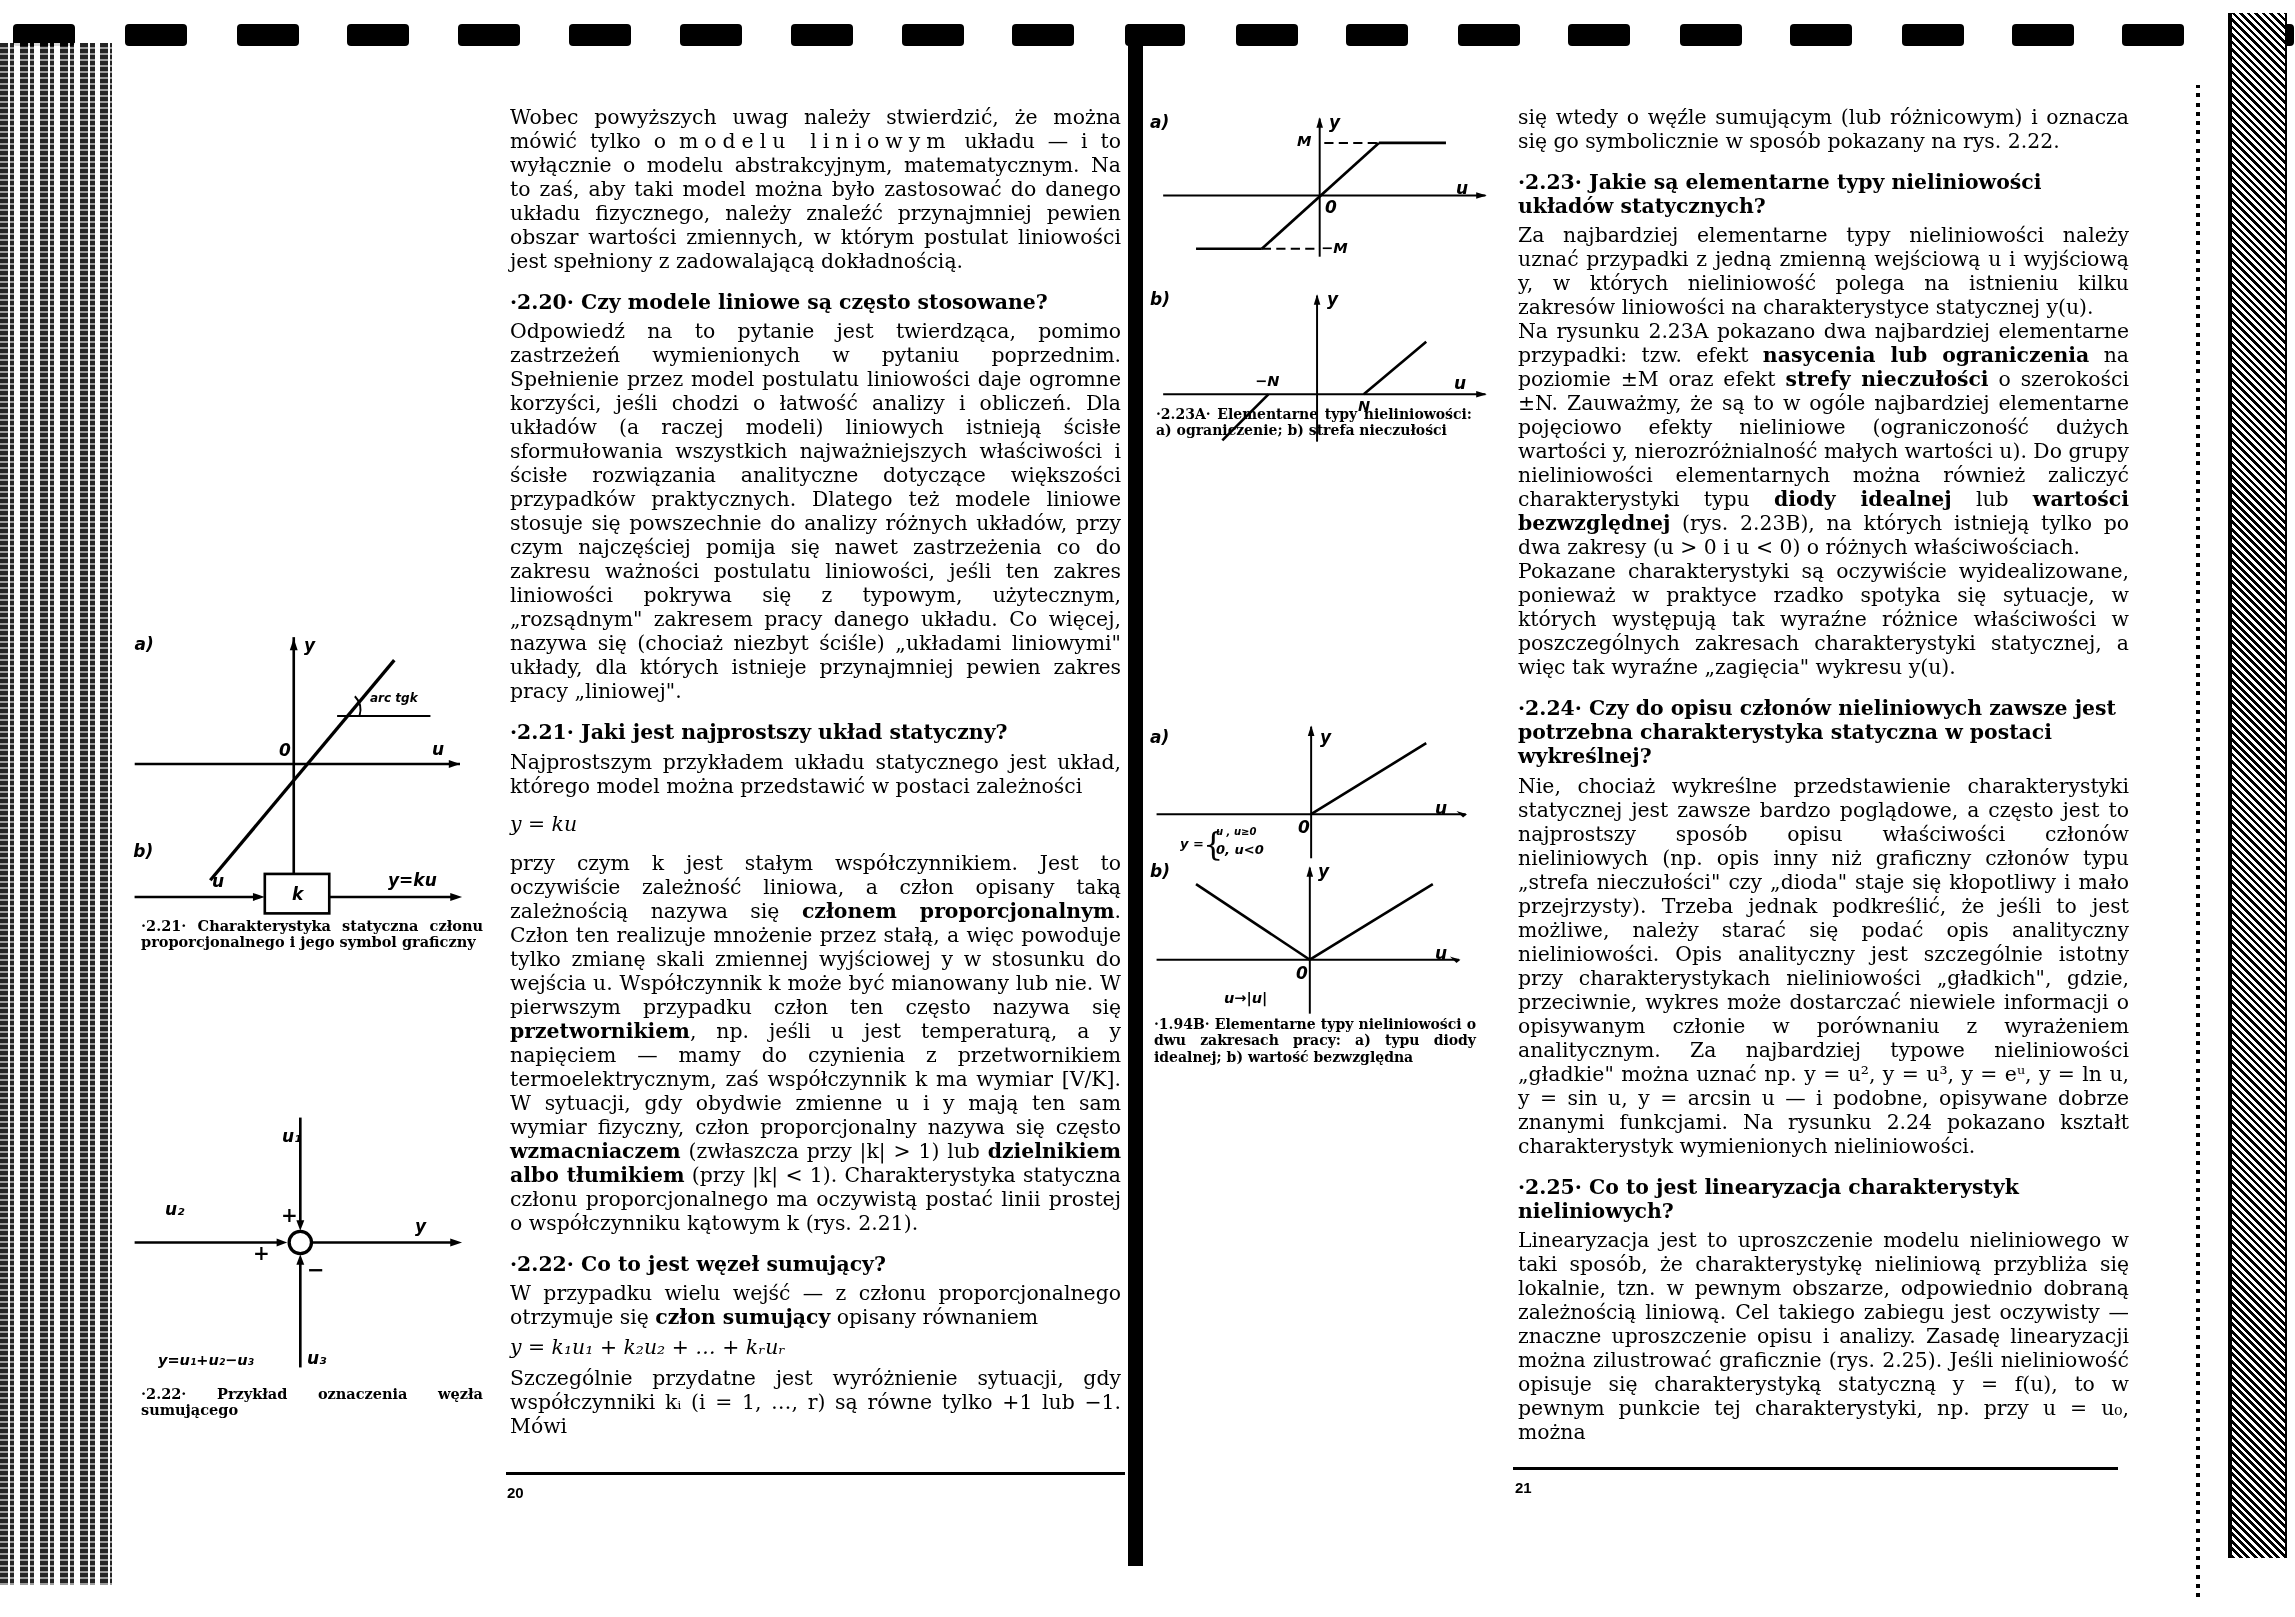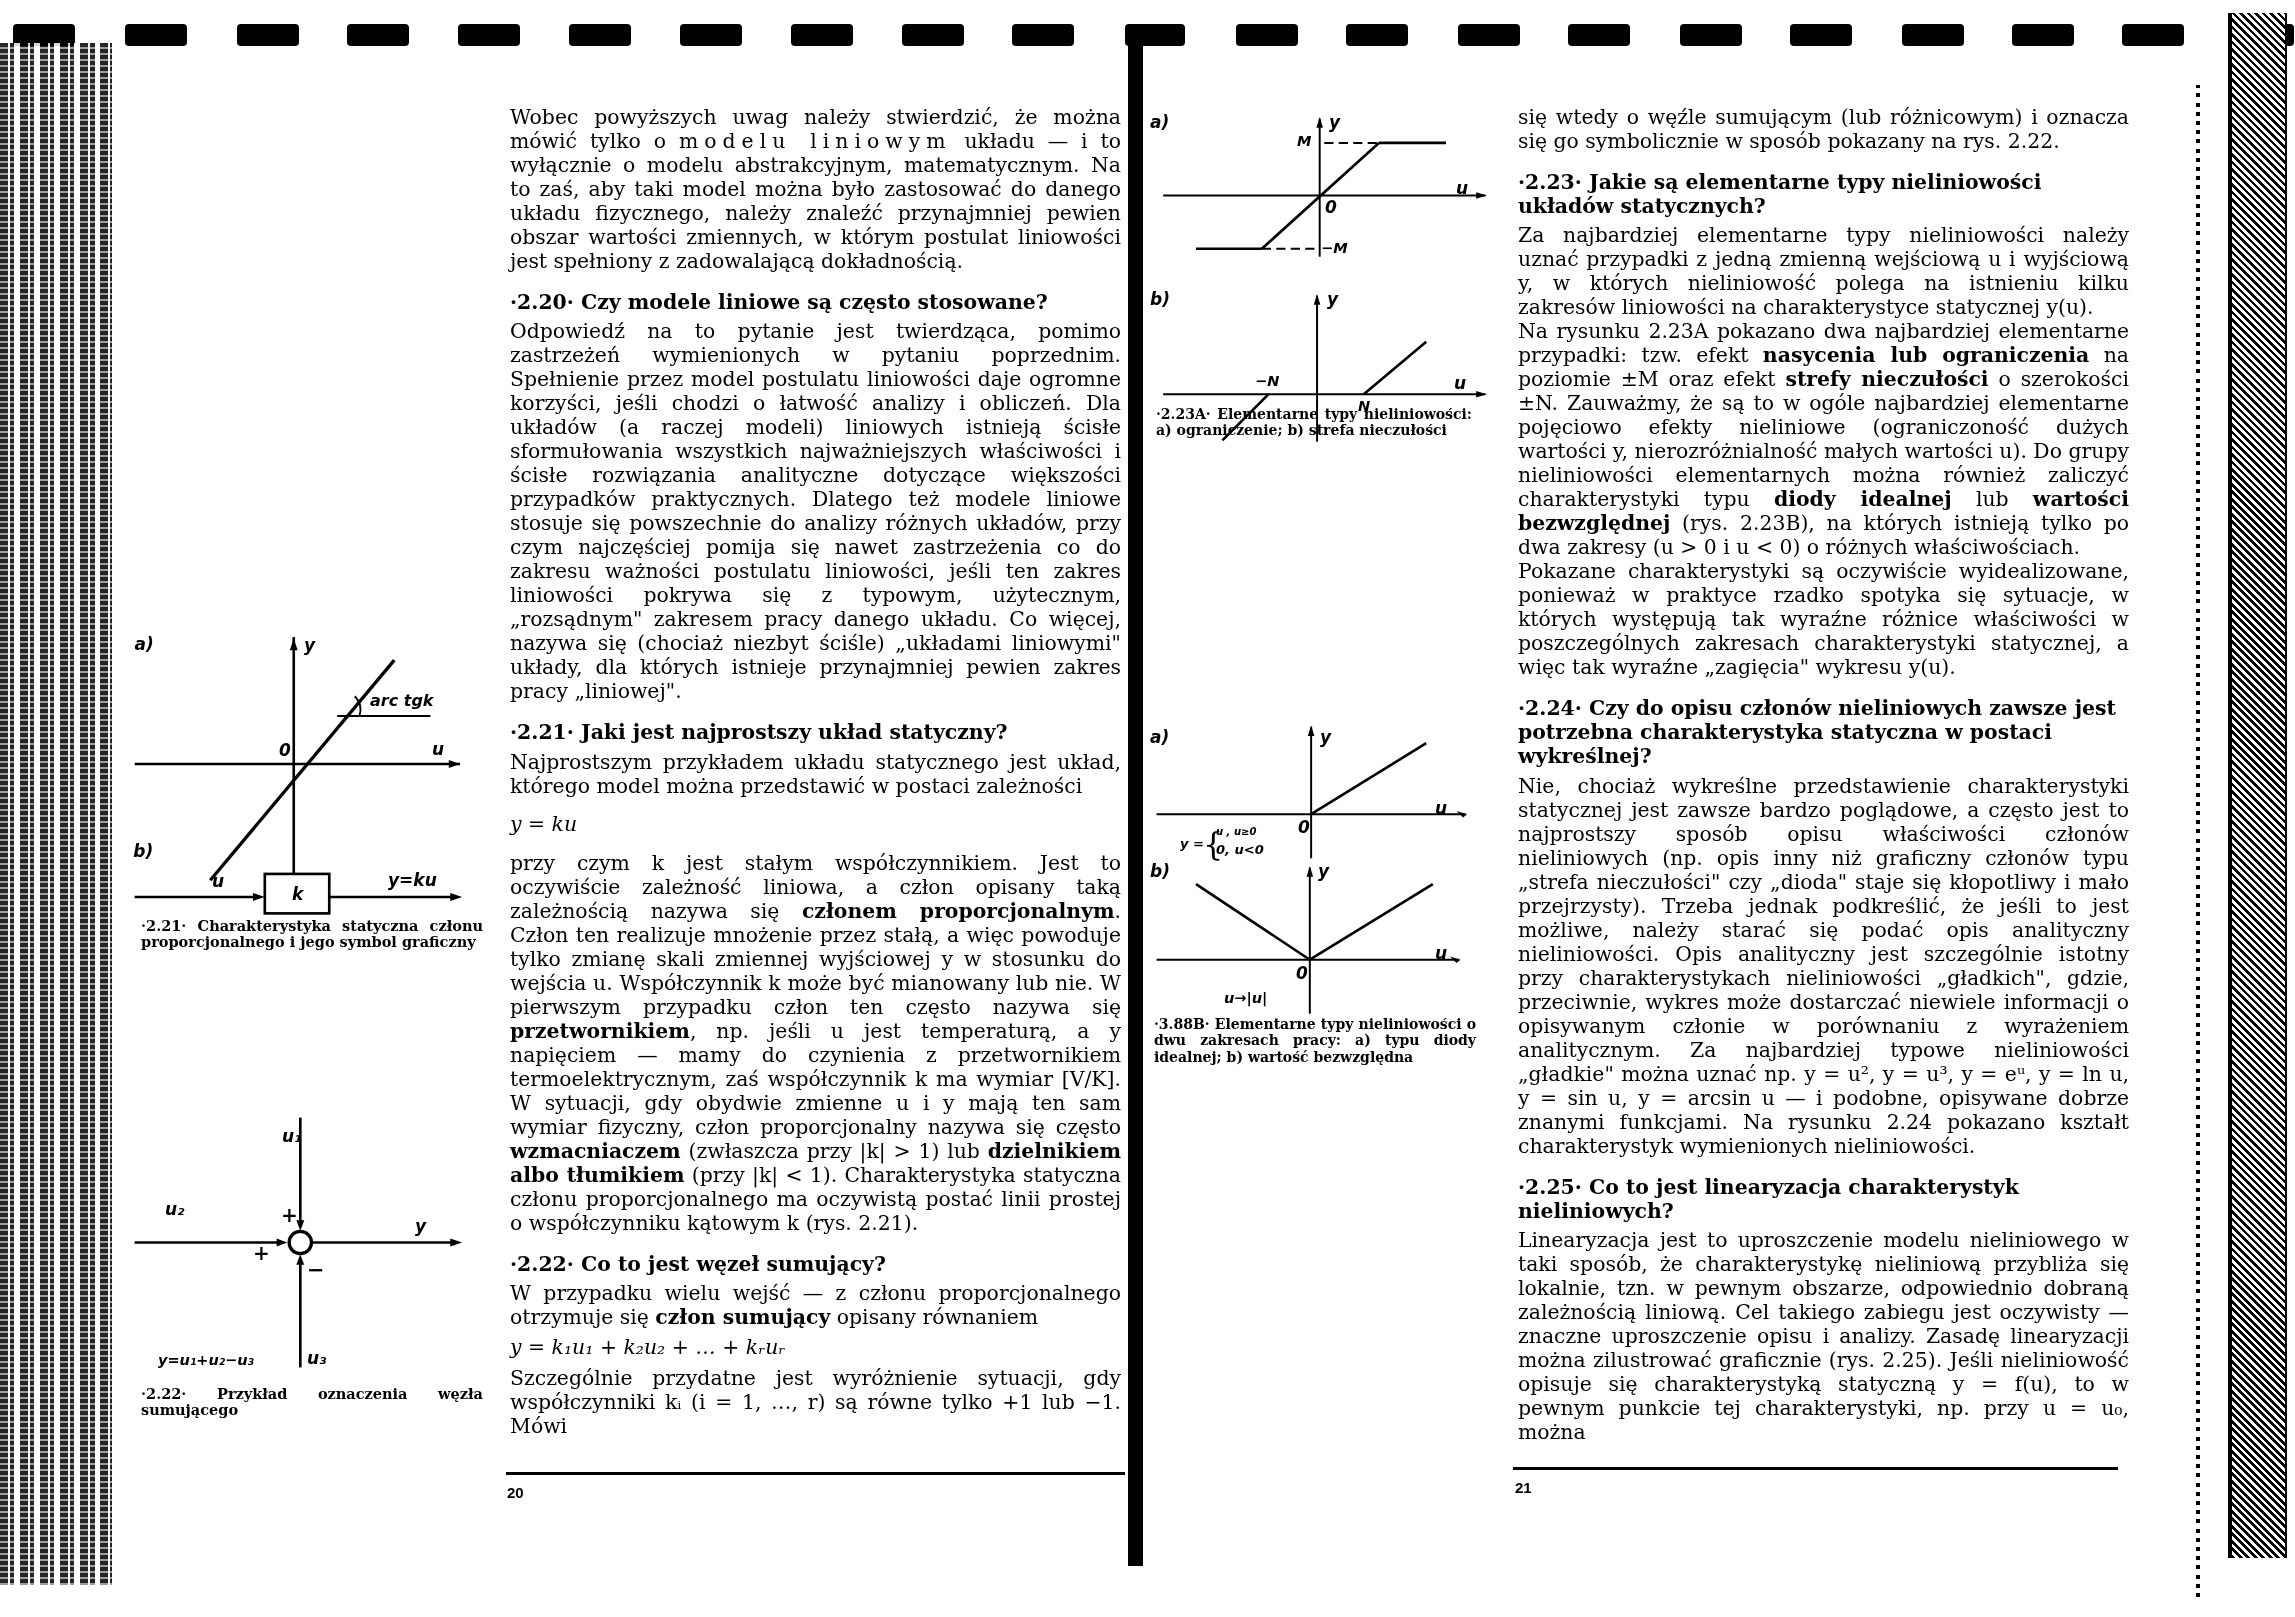--- a/index.html
+++ b/index.html
@@ -102,21 +102,21 @@
     <line x1="252" y1="20" x2="252" y2="390" stroke="#000" stroke-width="4"></line>
     <polygon points="252,22 246,40 258,40" fill="#000"></polygon>
     <line x1="125" y1="390" x2="405" y2="55" stroke="#000" stroke-width="5"></line>
     <line x1="318" y1="140" x2="460" y2="140" stroke="#000" stroke-width="3"></line>
     <path d="M 345 110 A 30 30 0 0 1 352 140" stroke="#000" stroke-width="3" fill="none"></path>
   </svg>
   <span class="abs flabel" style="left:6.6px; top:10px;">a)</span>
   <span class="abs flabel" style="left:176px; top:10.5px;">y</span>
   <span class="abs flabel" style="left:304px; top:115px;">u</span>
   <span class="abs flabel" style="left:151px; top:116px;">0</span>
-  <span class="abs flabel" style="left:242px; top:67px; font-size:16px;text-align:center;">arc tgk</span>
+  <span class="abs flabel" style="left:242px; top:67px; font-size:12px;text-align:center;">arc tgk</span>
 </div>
 <div class="fig" style="left:128px; top:841px;">
   <svg width="342" height="79" viewBox="0 0 520 120">
     <line x1="10" y1="85" x2="200" y2="85" stroke="#000" stroke-width="4"></line>
     <polygon points="208,85 190,79 190,91" fill="#000"></polygon>
     <rect x="208" y="50" width="98" height="60" fill="#fff" stroke="#000" stroke-width="4"></rect>
     <line x1="306" y1="85" x2="500" y2="85" stroke="#000" stroke-width="4"></line>
     <polygon points="508,85 490,79 490,91" fill="#000"></polygon>
   </svg>
   <span class="abs flabel" style="left:5.3px; top:0px;">b)</span>
@@ -210,21 +210,21 @@
     <polygon points="243,8 238,24 248,24" fill="#000"></polygon>
     <line x1="243" y1="150" x2="430" y2="35" stroke="#000" stroke-width="4"></line>
     <line x1="243" y1="150" x2="70" y2="35" stroke="#000" stroke-width="4"></line>
   </svg>
   <span class="abs flabel" style="left:0px; top:0px;">b)</span>
   <span class="abs flabel" style="left:168px; top:0px;">y</span>
   <span class="abs flabel" style="left:285px; top:82px;">u</span>
   <span class="abs flabel" style="left:146px; top:102px;">0</span>
   <span class="abs flabel" style="left:74px; top:129px; font-size:14.5px;">u→|u|</span>
 </div>
-<div class="caption" style="left:1154px; top:1016px; width:322px; font-size:14px;">·3.88B· Elementarne typy nieliniowości o dwu zakresach pracy: a) typu diody idealnej; b) wartość bezwzględna</div>
+<div class="caption" style="left:1154px; top:1016px; width:322px; font-size:14px;">·1.94B· Elementarne typy nieliniowości o dwu zakresach pracy: a) typu diody idealnej; b) wartość bezwzględna</div>
 
 <div class="col" style="left:1518px; top:105px; width:611px;">
   <p>się wtedy o węźle sumującym (lub różnicowym) i oznacza się go symbolicznie w sposób pokazany na rys. 2.22.</p>
   <div class="gap"></div>
   <p class="heading"><span>·2.23·</span> <span>Jakie są elementarne typy nieliniowości układów statycznych?</span></p>
   <p>Za najbardziej elementarne typy nieliniowości należy uznać przypadki z jedną zmienną wejściową u i wyjściową y, w których nieliniowość polega na istnieniu kilku zakresów liniowości na charakterystyce statycznej y(u).</p>
   <p><span>Na rysunku 2.23A pokazano dwa najbardziej elementarne przypadki: tzw. efekt </span><b>nasycenia lub ograniczenia</b><span> na poziomie ±M oraz efekt </span><b>strefy nieczułości</b><span> o szerokości ±N. Zauważmy, że są to w ogóle najbardziej elementarne pojęciowo efekty nieliniowe (ograniczoność dużych wartości y, nierozróżnialność małych wartości u). Do grupy nieliniowości elementarnych można również zaliczyć charakterystyki typu </span><b>diody idealnej</b><span> lub </span><b>wartości bezwzględnej</b><span> (rys. 2.23B), na których istnieją tylko po dwa zakresy (u &gt; 0 i u &lt; 0) o różnych właściwościach.</span></p>
   <p>Pokazane charakterystyki są oczywiście wyidealizowane, ponieważ w praktyce rzadko spotyka się sytuacje, w których występują tak wyraźne różnice właściwości w poszczególnych zakresach charakterystyki statycznej, a więc tak wyraźne „zagięcia" wykresu y(u).</p>
   <div class="gap"></div>
   <p class="heading"><span>·2.24·</span> <span>Czy do opisu członów nieliniowych zawsze jest potrzebna charakterystyka statyczna w postaci wykreślnej?</span></p>

